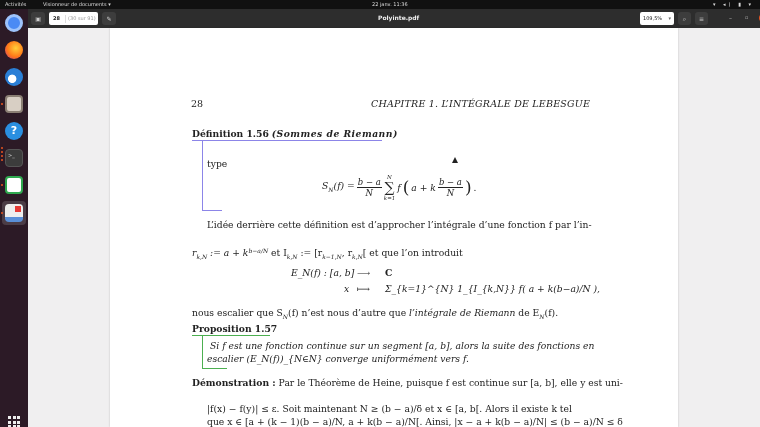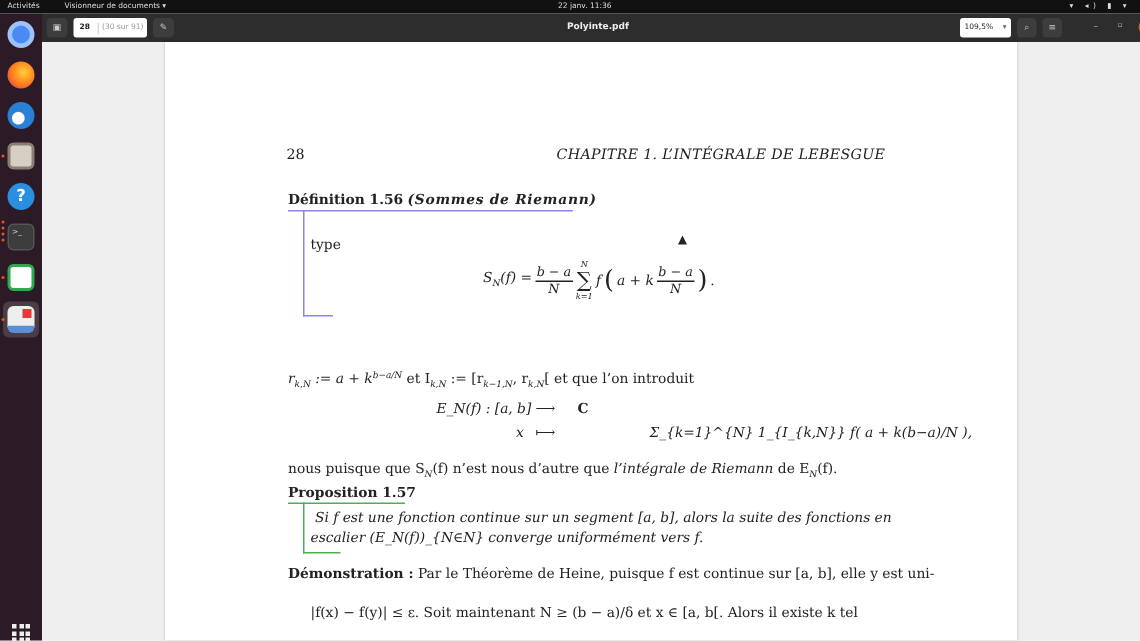--- a/index.html
+++ b/index.html
@@ -137,42 +137,44 @@
       <span style="font-style:normal;font-size:17px;">(</span>
       <span>a + k</span>
       <span style="display:inline-flex;flex-direction:column;align-items:center;font-size:8.5px;line-height:10px;">
         <span style="border-bottom:1px solid #222;padding:0 1px;">b − a</span>
         <span>N</span>
       </span>
       <span style="font-style:normal;font-size:17px;">)</span>
       <span style="font-style:normal;">.</span>
     </div>
 
+    <span class="p-abs" style="left:97px;top:190px;">L’idée derrière cette définition est d’approcher l’intégrale d’une fonction f par l’in-</span>
     <div class="p-abs" style="left:82px;top:216px;">
       <span class="it">r</span><sub class="it" style="font-size:6px;">k,N</sub><span class="it"> := a + k</span><span style="font-size:6px;vertical-align:3px;" class="it"><span>b−a</span>/<span>N</span></span><span> et I</span><sub class="it" style="font-size:6px;">k,N</sub><span> := [r</span><sub class="it" style="font-size:6px;">k−1,N</sub><span>, r</span><sub class="it" style="font-size:6px;">k,N</sub><span>[ et que l’on introduit</span>
     </div>
 
     <span class="p-abs it" style="left:181px;top:238px;">E_N(f) : [a, b]</span>
     <span class="p-abs" style="left:247px;top:238px;">⟶</span>
     <span class="p-abs b" style="left:275px;top:238px;">C</span>
     <span class="p-abs it" style="left:234px;top:254px;">x</span>
     <span class="p-abs" style="left:247px;top:254px;">⟼</span>
-    <span class="p-abs it" style="left:275px;top:254px;margin-left:48px;">Σ_{k=1}^{N} 1_{I_{k,N}} f( a + k(b−a)/N ),</span>
+    <span class="p-abs it" style="left:275px;top:254px;">Σ_{k=1}^{N} 1_{I_{k,N}} f( a + k(b−a)/N ),</span>
 
     <div class="p-abs" style="left:82px;top:278px;">
-      <span>nous puisque que S</span><sub class="it" style="font-size:6px;">N</sub><span>(f) n’est nous d’autre que </span><span class="it">l’intégrale de Riemann</span><span> de E</span><sub class="it" style="font-size:6px;">N</sub><span>(f).</span>
+      <span>nous escalier que S</span><sub class="it" style="font-size:6px;">N</sub><span>(f) n’est nous d’autre que </span><span class="it">l’intégrale de Riemann</span><span> de E</span><sub class="it" style="font-size:6px;">N</sub><span>(f).</span>
     </div>
 
     <span class="p-abs b" style="left:82px;top:294px;">Proposition 1.57</span>
     <div class="vline-green" style="left:82px;top:307px;width:78px;height:1px;"></div>
     <div class="vline-green" style="left:92px;top:307px;width:1px;height:34px;"></div>
     <div class="vline-green" style="left:92px;top:340px;width:25px;height:1px;"></div>
     <span class="p-abs it" style="left:100px;top:311px;">Si f est une fonction continue sur un segment [a, b], alors la suite des fonctions en</span>
     <span class="p-abs it" style="left:97px;top:324px;">escalier (E_N(f))_{N∈N} converge uniformément vers f.</span>
 
     <div class="p-abs" style="left:82px;top:348px;">
       <span class="b">Démonstration :</span><span> Par le Théorème de Heine, puisque f est continue sur [a, b], elle y est uni-</span>
     </div>
     <span class="p-abs" style="left:97px;top:374px;">|f(x) − f(y)| ≤ ε. Soit maintenant N ≥ (b − a)/δ et x ∈ [a, b[. Alors il existe k tel</span>
+    <span class="p-abs" style="left:97px;top:387px;">que x ∈ [a + (k − 1)(b − a)/N, a + k(b − a)/N[. Ainsi, |x − a + k(b − a)/N| ≤ (b − a)/N ≤ δ</span>
 
     <div class="cursor" style="left:342px;top:129px;"></div>
   </div>
 </div>
 
 </body></html>

